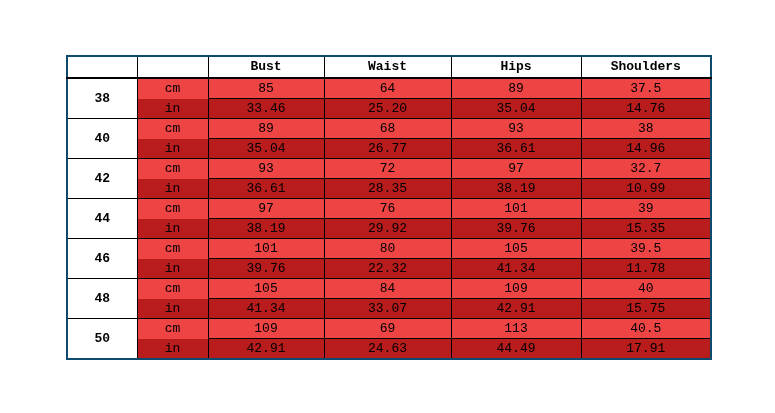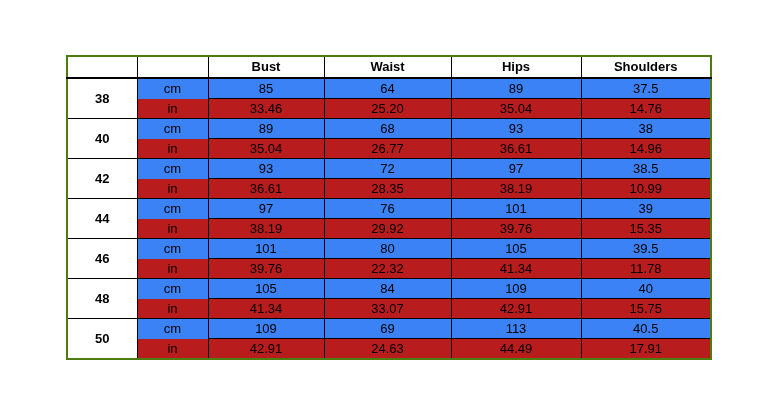--- a/index.html
+++ b/index.html
@@ -11,21 +11,22 @@
     font-family: "Liberation Sans", sans-serif;
     color: #000000;
   }
   table.size-chart {
     position: absolute;
     left: 66px;
     top: 55px;
     width: 644px;
     border-collapse: collapse;
     table-layout: fixed;
-    border: 2px solid #4d7c0f;
+    border: 2px solid #0c4a6e;
+    font-family: Liberation Mono, monospace;
   }
   .size-chart th, .size-chart td {
     border: 1px solid #000000;
     font-size: 13px;
     text-align: center;
     vertical-align: middle;
     padding: 0;
     height: 19px;
     line-height: 19px;
     white-space: nowrap;
@@ -36,21 +37,21 @@
     line-height: 20px;
     font-weight: bold;
     border-bottom: 2px solid #000000;
     background: #ffffff;
   }
   .size-chart td.size {
     font-weight: bold;
     background: #ffffff;
   }
   .size-chart tr.row-in td { background: #b91c1c; }
-  .size-chart tr.row-cm td { background: #3b82f6; }
+  .size-chart tr.row-cm td { background: #ef4444; }
   .size-chart tr.row-cm td.size { background: #ffffff; }
   
   .size-chart td.unit-cm { border-bottom-style: hidden; }
 </style>
 </head>
 <body>
 
 <table class="size-chart">
   <colgroup>
     <col style="width:70px">
@@ -100,21 +101,21 @@
         <td>26.77</td>
         <td>36.61</td>
         <td>14.96</td>
       </tr>
       <tr class="row-cm">
         <td class="size" rowspan="2">42</td>
         <td class="unit unit-cm">cm</td>
         <td>93</td>
         <td>72</td>
         <td>97</td>
-        <td>38.5</td>
+        <td>32.7</td>
       </tr>
       <tr class="row-in">
         <td class="unit">in</td>
         <td>36.61</td>
         <td>28.35</td>
         <td>38.19</td>
         <td>10.99</td>
       </tr>
       <tr class="row-cm">
         <td class="size" rowspan="2">44</td>

